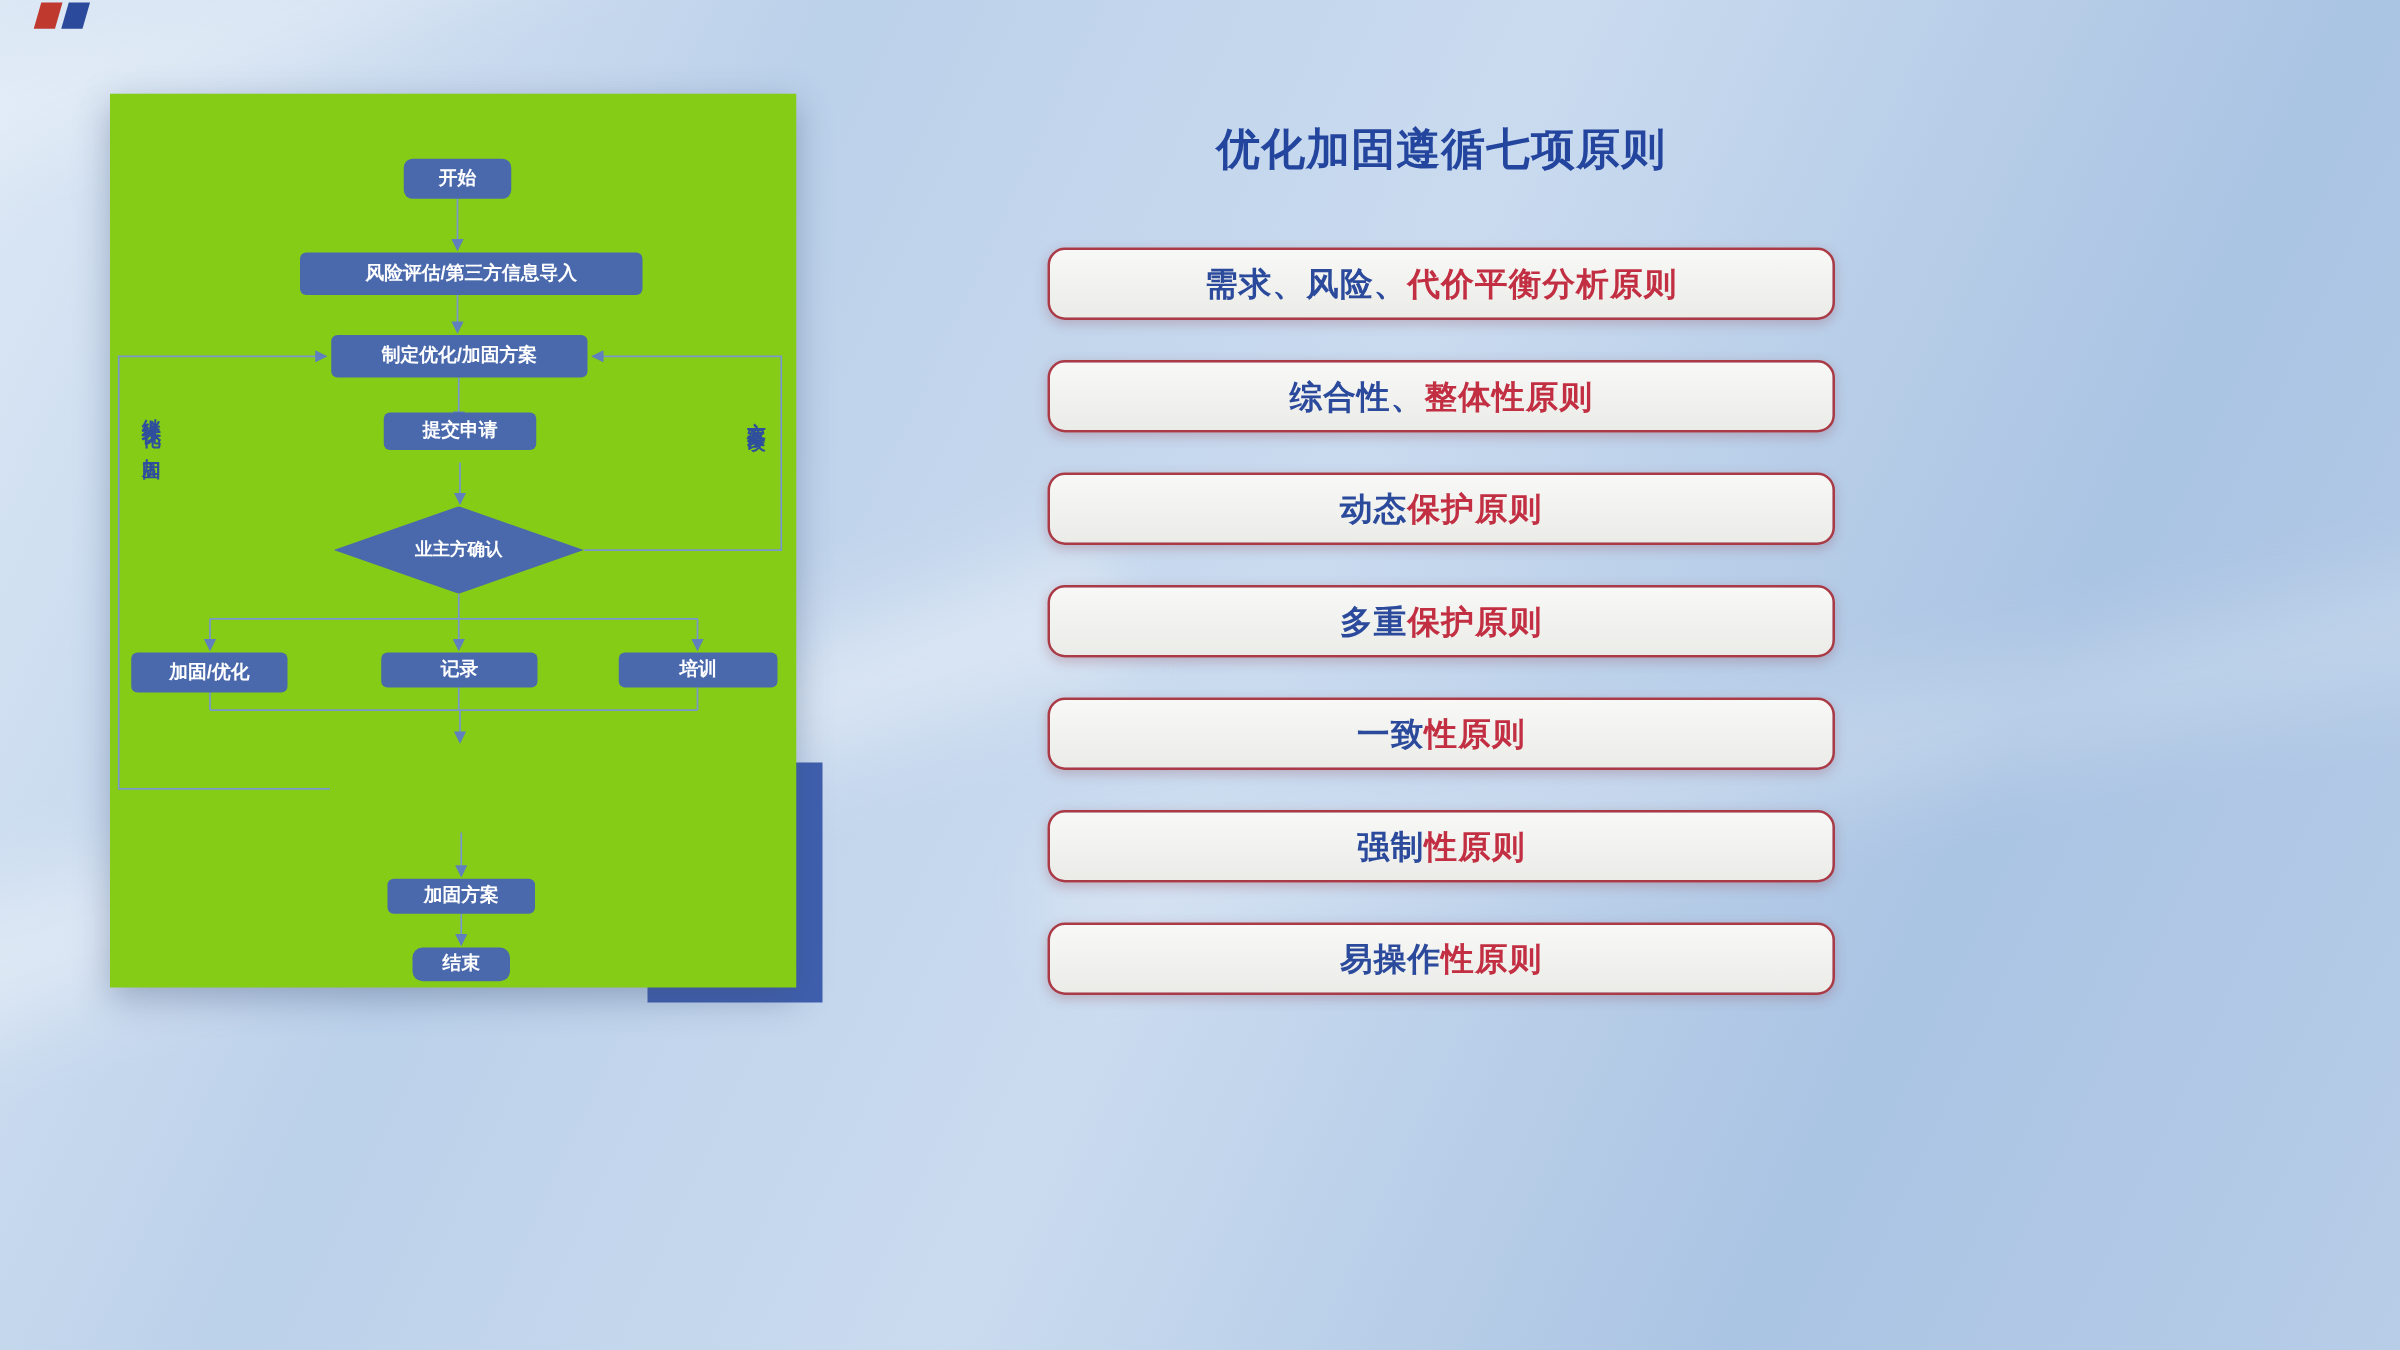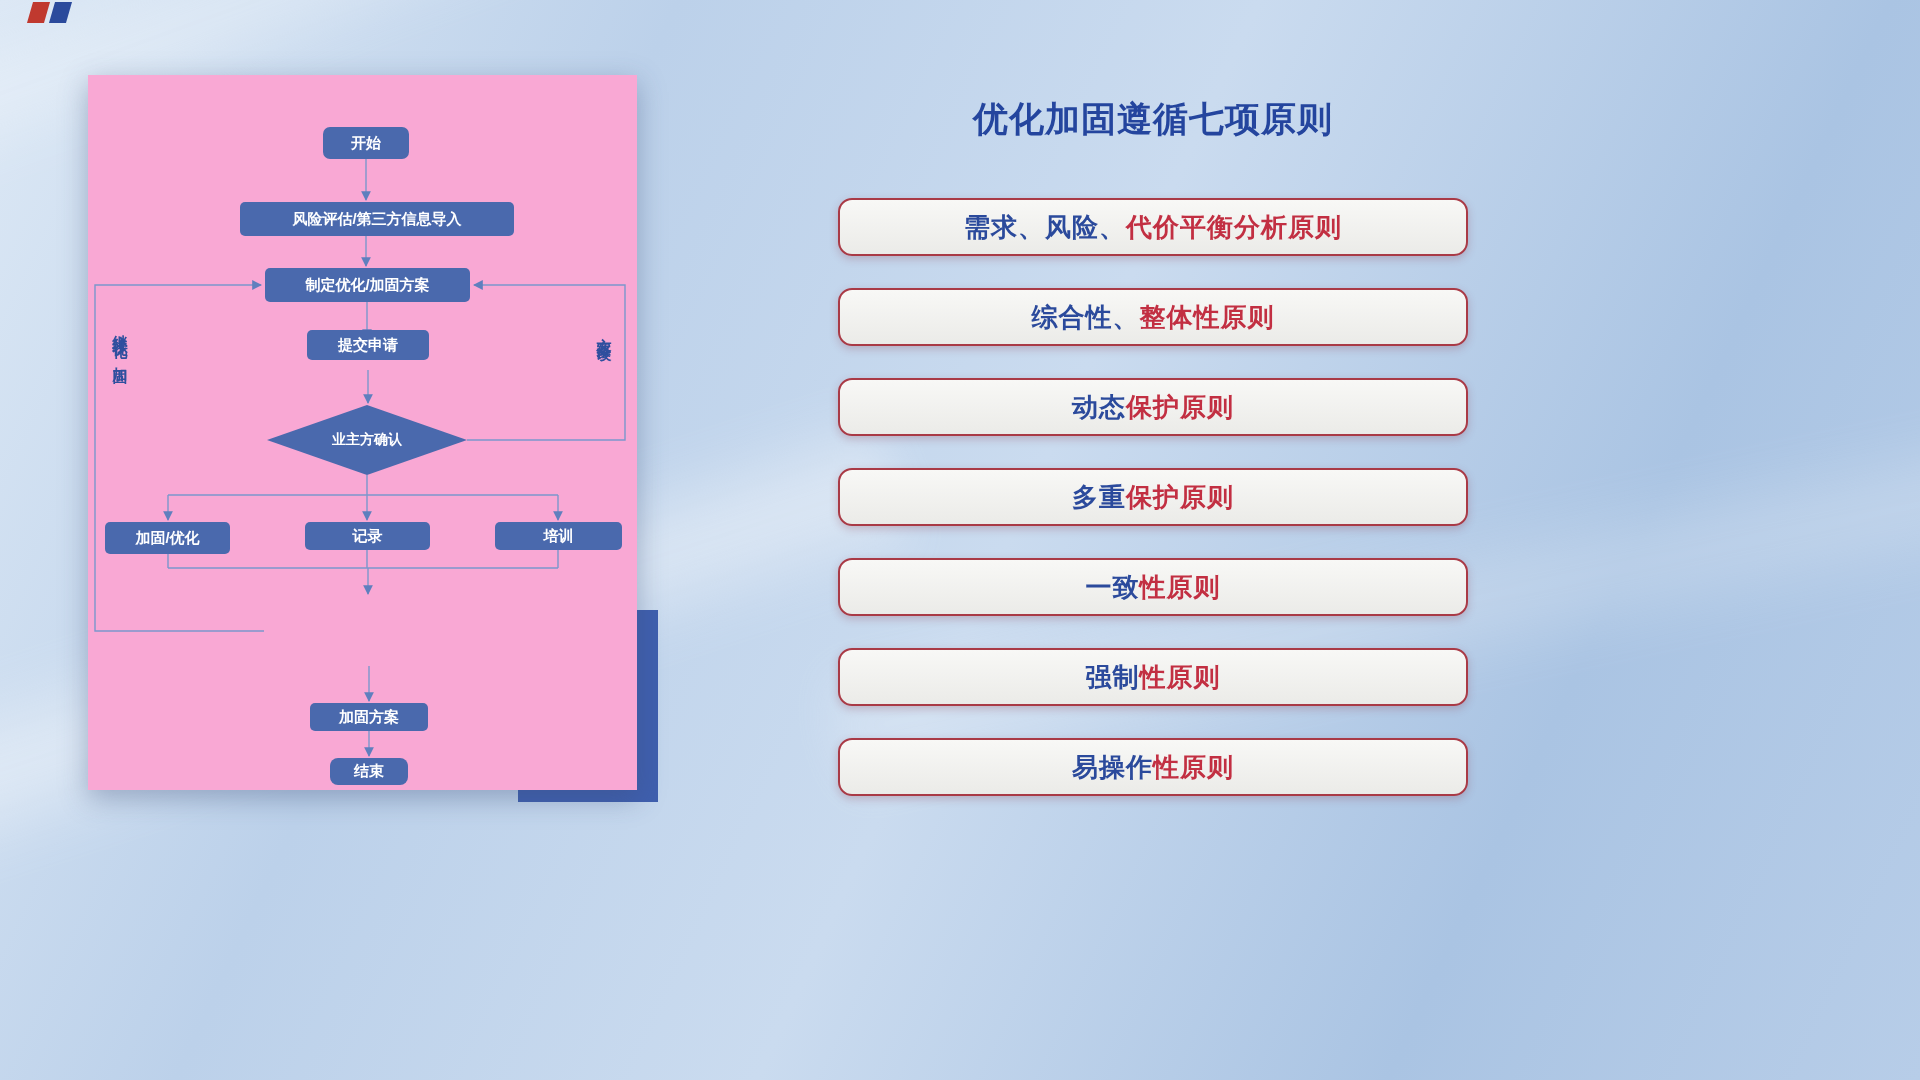--- a/index.html
+++ b/index.html
@@ -24,21 +24,21 @@
 
   
   .corner-logo { position:absolute; left:28px; top:0; width:60px; height:26px; }
   .corner-logo .lg-red  { position:absolute; left:2px;  top:2px; width:17px; height:21px; background:#c0392f; transform: skewX(-16deg); }
   .corner-logo .lg-blue { position:absolute; left:24px; top:2px; width:17px; height:21px; background:#2b4a9c; transform: skewX(-16deg); }
 
   
   .card-accent { position:absolute; left:518px; top:610px; width:140px; height:192px; background:#3f5fae; }
   .flow-card {
     position:absolute; left:88px; top:75px; width:549px; height:715px;
-    background:#f9a8d4;
+    background:#84cc16;
     box-shadow: 0 8px 26px rgba(60,80,120,.38);
   }
   .flow-svg { position:absolute; left:0; top:0; width:549px; height:715px; }
   .edge { fill:none; stroke:#7b97cc; stroke-width:1.4; }
 
   .fnode, .fdiamond {
     position:absolute; display:flex; align-items:center; justify-content:center;
     background:#4a69ad; color:#ffffff; font-weight:bold; font-size:15px;
     text-align:center; line-height:1.1;
   }

